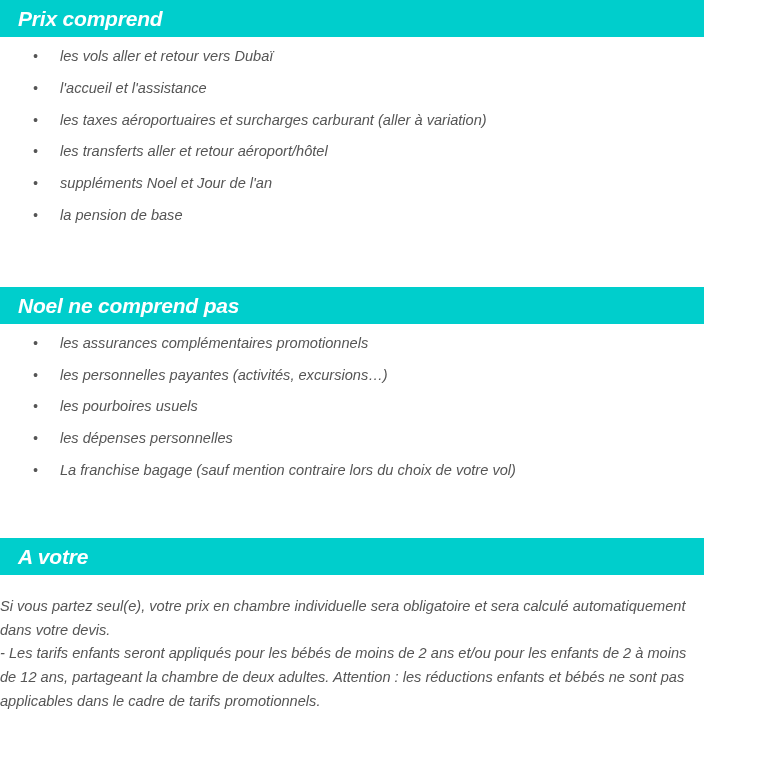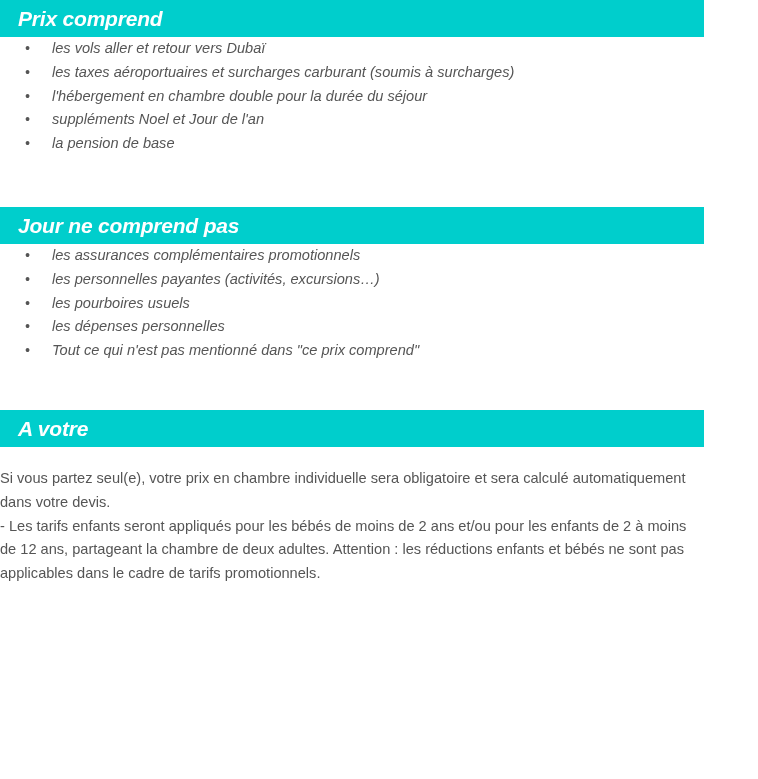--- a/index.html
+++ b/index.html
@@ -43,21 +43,21 @@
     padding: 0;
   }
   ul.bullet-list li {
     position: relative;
     font-style: italic;
     font-size: 14.6px;
     line-height: 23.8px;
     color: #555555;
     padding-left: 52px;
     padding-right: 0px;
-    margin: 0;
+    margin: 8px;
   }
   ul.bullet-list li::before {
     content: "\2022";
     position: absolute;
     left: 25px;
     top: 0;
     font-size: 14px;
     line-height: 23.8px;
     color: #555555;
   }
@@ -66,52 +66,54 @@
   .list-block-2 { padding-top: 19px; }
 
   .spacer-1 { height: 51px; }
   .spacer-2 { height: 47px; }
 
   .prose {
     padding-top: 20px;
   }
   .prose p {
     margin: 0;
+    font-style: italic;
     font-size: 14.6px;
     line-height: 23.8px;
     color: #555555;
   }
 </style>
 </head>
 <body>
 
 <div class="page">
 
   <div class="section-header">
     <span class="title">Prix comprend</span>
   </div>
   <ul class="bullet-list list-block-1">
     <li>les vols aller et retour vers Dubaï</li>
-    <li>les taxes aéroportuaires et surcharges carburant (soumis à surcharges)</li>
-    <li>l'hébergement en chambre double pour la durée du séjour</li>
+    <li>l'accueil et l'assistance</li>
+    <li>les taxes aéroportuaires et surcharges carburant (aller à variation)</li>
+    <li>les transferts aller et retour aéroport/hôtel</li>
     <li>suppléments Noel et Jour de l'an</li>
     <li>la pension de base</li>
   </ul>
 
   <div class="spacer-1"></div>
 
   <div class="section-header">
-    <span class="title">Jour ne comprend pas</span>
+    <span class="title">Noel ne comprend pas</span>
   </div>
   <ul class="bullet-list list-block-2">
     <li>les assurances complémentaires promotionnels</li>
     <li>les personnelles payantes (activités, excursions…)</li>
     <li>les pourboires usuels</li>
     <li>les dépenses personnelles</li>
-    <li>Tout ce qui n'est pas mentionné dans "ce prix comprend"</li>
+    <li>La franchise bagage (sauf mention contraire lors du choix de votre vol)</li>
   </ul>
 
   <div class="spacer-2"></div>
 
   <div class="section-header">
     <span class="title">A votre</span>
   </div>
   <div class="prose">
     <p>Si vous partez seul(e), votre prix en chambre individuelle sera obligatoire et sera calculé automatiquement dans votre devis.</p>
     <p>- Les tarifs enfants seront appliqués pour les bébés de moins de 2 ans et/ou pour les enfants de 2 à moins de 12 ans, partageant la chambre de deux adultes. Attention : les réductions enfants et bébés ne sont pas applicables dans le cadre de tarifs promotionnels.</p>

